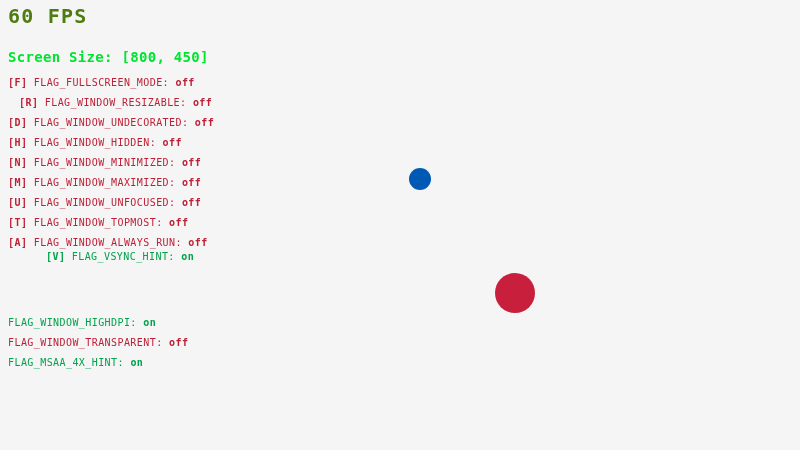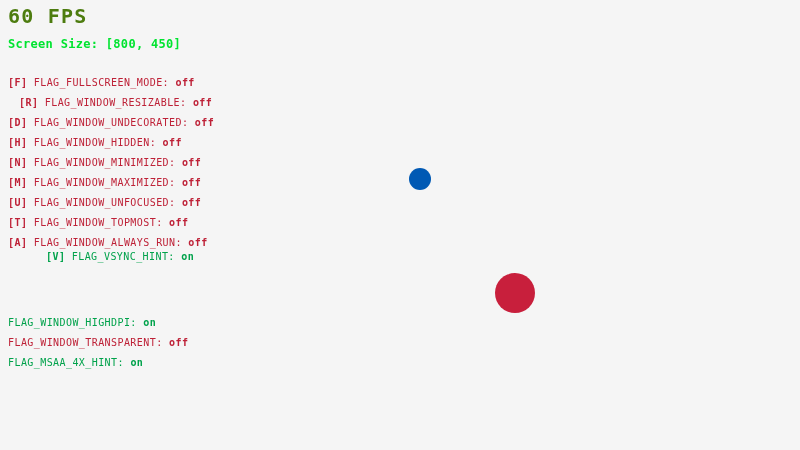--- a/index.html
+++ b/index.html
@@ -35,22 +35,22 @@
   #fps-counter {
     left: 8px;
     top: 6px;
     font-size: 20px;
     letter-spacing: 1.2px;
     color: #4d7c0f;
   }
 
   #screen-size {
     left: 8px;
-    top: 38px;
-    font-size: 12px;
+    top: 50px;
+    font-size: 14px;
     color: #00e430;
   }
 
   .section-header {
     left: 8px;
     font-size: 10px;
     color: #828282;
     font-weight: normal;
     letter-spacing: 0.55px;
   }

